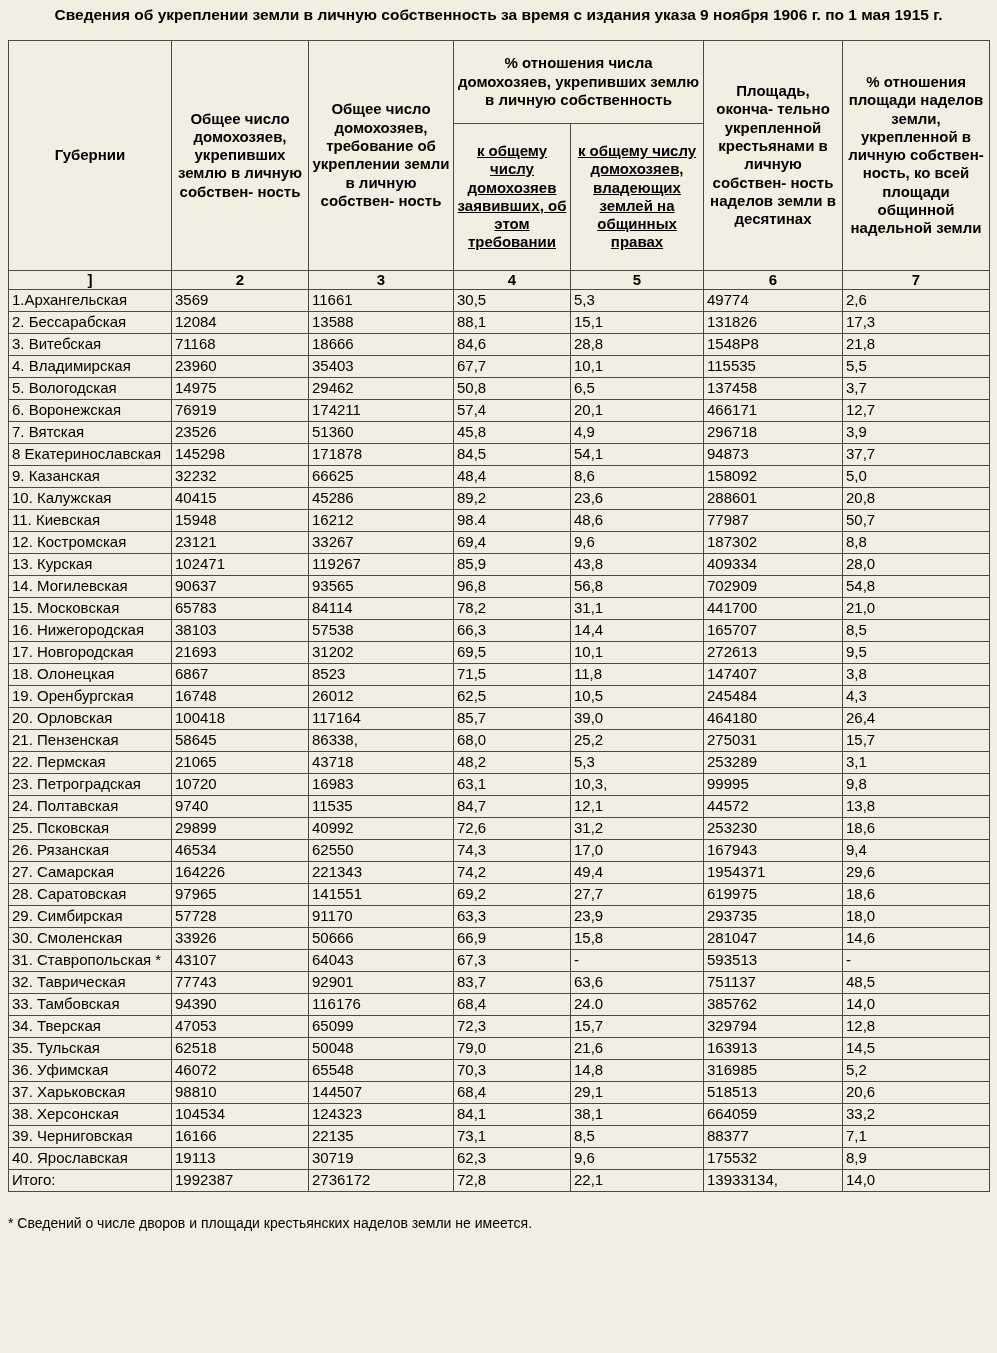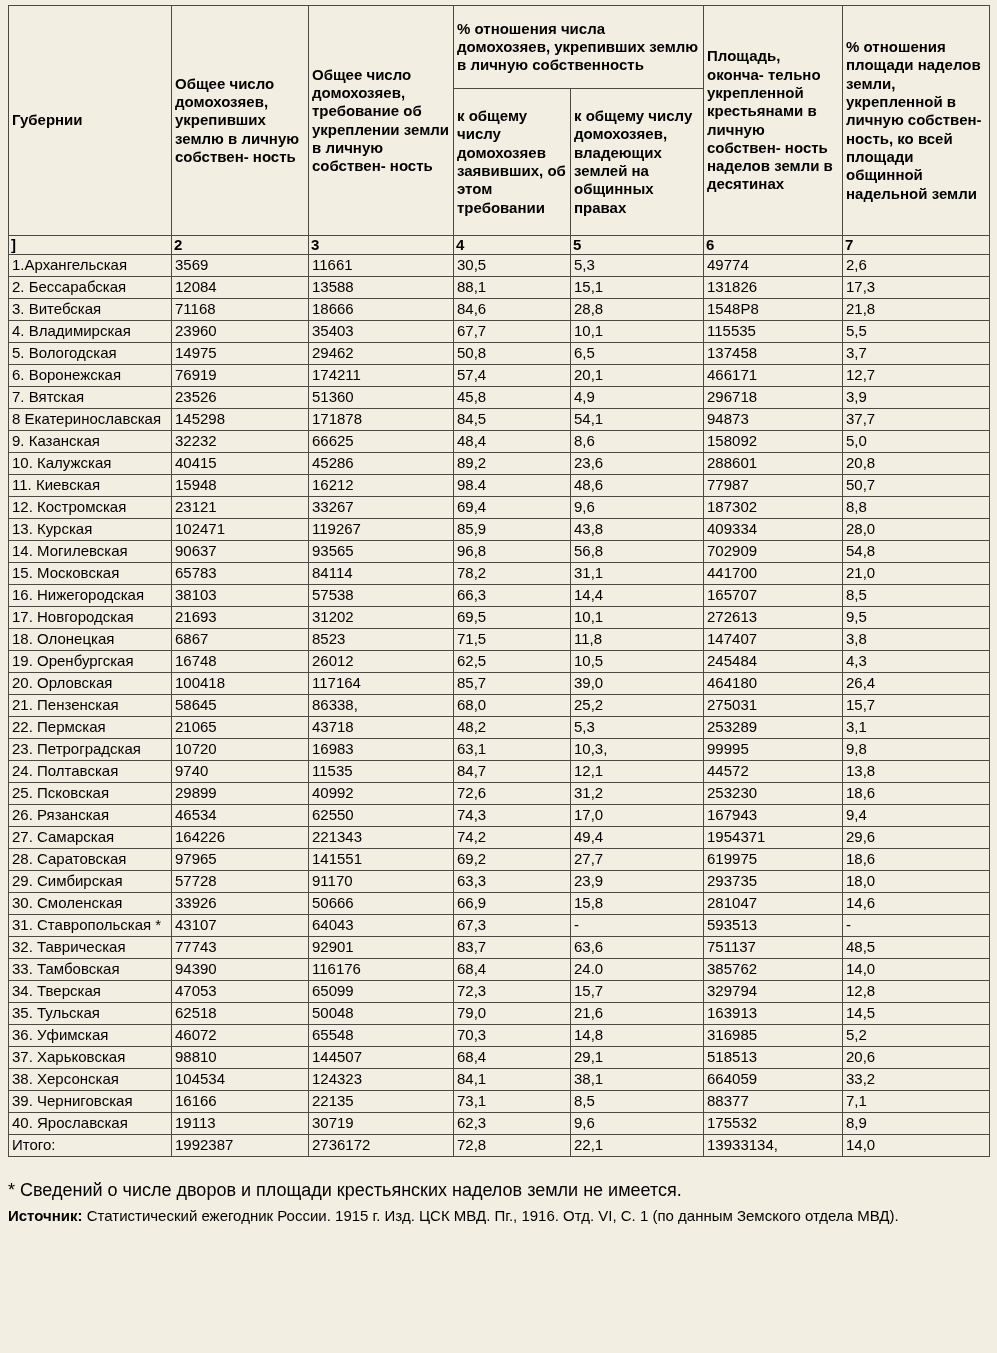--- a/index.html
+++ b/index.html
@@ -29,52 +29,53 @@
   }
   table.data-table th,
   table.data-table td {
     border:1px solid #4c4a43;
     font-size:15px;
     padding:1px 3px;
     word-wrap:break-word;
   }
   table.data-table th {
     font-weight:bold;
-    text-align:left;
+    text-align:center;
     vertical-align:middle;
     line-height:1.22;
     padding:2px 3px;
   }
   th.group-th { height:78px; }
-  tr.sub-header-row th { height:142px; }
+  tr.sub-header-row th { height:142px;text-decoration:underline; }
   tr.num-row th { height:16px; padding:0 2px; }
   table.data-table td {
     text-align:left;
     vertical-align:middle;
     line-height:1.12;
     height:19px;
   }
   .footnote {
-    font-size:18px;
+    font-size:14px;
     margin-top:22px;
     line-height:1.3;
   }
   .source {
     font-size:15px;
     margin-top:3px;
     line-height:1.35;
     padding-right:30px;
   }
   .source .src-label { font-weight:bold; }
 </style>
 </head>
 <body>
 
 <div class="page">
 
+  <div class="title">Сведения об укреплении земли в личную собственность за время с издания указа 9 ноября 1906 г. по 1 мая 1915 г.</div>
 
   <table class="data-table">
     <colgroup>
       <col style="width:163px">
       <col style="width:137px">
       <col style="width:145px">
       <col style="width:117px">
       <col style="width:133px">
       <col style="width:139px">
       <col style="width:147px">
@@ -470,18 +471,14 @@
           <td>72,8</td>
           <td>22,1</td>
           <td>13933134,</td>
           <td>14,0</td>
         </tr>
       </tbody>
   </table>
 
   <div class="footnote">* Сведений о числе дворов и площади крестьянских наделов земли не имеется.</div>
 
-  <div class="source">
-    <span class="src-label">Источник:</span>
-    <span>Статистический ежегодник России. 1915 г. Изд. ЦСК МВД. Пг., 1916. Отд. VI, С. 1 (по данным Земского отдела МВД).</span>
-  </div>
 
 </div>
 
 </body></html>

